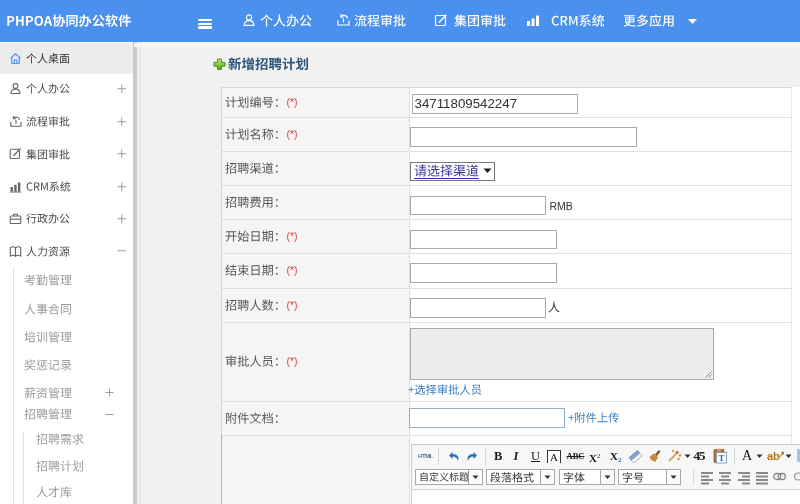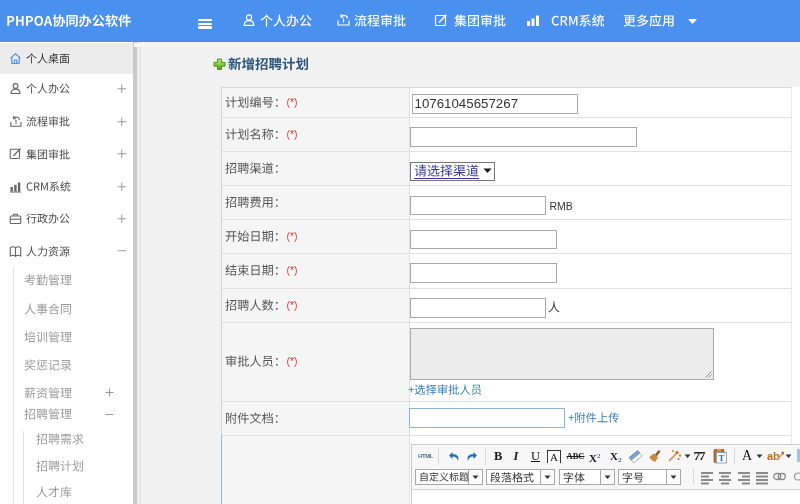--- a/index.html
+++ b/index.html
@@ -316,21 +316,21 @@
       <path fill="#555555" d="M83 -733H917V-569H839V-661H158V-569H83ZM429 -826 506 -847Q520 -822 537 -791Q553 -760 560 -738L481 -713Q474 -736 459 -768Q444 -800 429 -826ZM145 -531H855V-59H780V-465H217V-54H145ZM191 -355H815V-290H191ZM192 -177H820V-110H192ZM460 -628H538V78H460Z M1034 -311Q1077 -322 1133 -336Q1188 -351 1249 -368Q1311 -386 1372 -403L1381 -335Q1296 -310 1211 -284Q1125 -258 1056 -238ZM1046 -638H1370V-567H1046ZM1184 -840H1257V-15Q1257 16 1249 33Q1241 50 1221 59Q1201 67 1168 70Q1135 72 1084 72Q1082 58 1075 38Q1069 18 1061 3Q1096 4 1126 4Q1155 4 1164 4Q1175 3 1179 -1Q1184 -5 1184 -15ZM1447 -516H1633V-446H1447ZM1667 -825H1743V-64Q1743 -34 1749 -25Q1754 -16 1773 -16Q1778 -16 1790 -16Q1802 -16 1817 -16Q1832 -16 1845 -16Q1857 -16 1863 -16Q1875 -16 1880 -28Q1885 -41 1888 -72Q1891 -103 1892 -159Q1906 -148 1926 -138Q1946 -128 1961 -124Q1958 -59 1950 -19Q1941 21 1922 38Q1903 56 1869 56Q1864 56 1848 56Q1833 56 1815 56Q1797 56 1782 56Q1767 56 1762 56Q1725 56 1705 46Q1684 35 1676 9Q1667 -17 1667 -64ZM1887 -609 1943 -559Q1911 -528 1873 -497Q1835 -466 1796 -438Q1758 -409 1723 -387L1678 -432Q1711 -455 1749 -485Q1787 -515 1824 -547Q1861 -580 1887 -609ZM1414 64 1404 -7 1433 -37 1623 -116Q1624 -101 1628 -81Q1632 -62 1635 -49Q1569 -19 1528 0Q1487 20 1464 32Q1442 44 1431 51Q1420 58 1414 64ZM1414 64Q1411 54 1405 42Q1398 29 1391 17Q1384 5 1378 -3Q1390 -10 1402 -28Q1414 -46 1414 -77V-826H1488V-13Q1488 -13 1477 -5Q1465 2 1451 14Q1436 26 1425 40Q1414 53 1414 64Z M2457 -837H2541Q2540 -792 2536 -724Q2532 -656 2520 -572Q2508 -489 2480 -399Q2453 -309 2405 -222Q2357 -134 2284 -57Q2210 20 2104 76Q2094 62 2077 46Q2060 29 2043 17Q2147 -36 2218 -108Q2290 -181 2335 -264Q2380 -347 2405 -431Q2430 -516 2441 -594Q2451 -672 2454 -735Q2457 -798 2457 -837ZM2531 -713Q2534 -696 2540 -648Q2546 -600 2562 -533Q2578 -466 2608 -390Q2637 -314 2684 -239Q2731 -164 2801 -99Q2870 -34 2965 9Q2949 21 2934 39Q2919 57 2910 72Q2812 26 2740 -43Q2669 -112 2621 -192Q2572 -272 2542 -354Q2512 -435 2495 -507Q2479 -579 2471 -632Q2463 -684 2460 -706Z M3268 -730V-616H3735V-730ZM3190 -795H3817V-551H3190ZM3455 -327H3535V-234Q3535 -202 3527 -169Q3519 -135 3495 -101Q3471 -67 3425 -34Q3378 -1 3303 29Q3227 59 3115 84Q3111 75 3102 64Q3094 52 3084 41Q3075 30 3066 22Q3174 1 3245 -24Q3316 -49 3359 -76Q3401 -103 3422 -131Q3442 -159 3449 -185Q3455 -211 3455 -235ZM3529 -65 3566 -120Q3611 -106 3662 -88Q3713 -70 3763 -51Q3814 -32 3859 -14Q3904 4 3936 20L3898 84Q3867 68 3823 49Q3779 30 3728 10Q3678 -10 3626 -30Q3575 -49 3529 -65ZM3155 -461H3856V-99H3776V-391H3232V-92H3155Z M4250 -486Q4220 -486 4197 -506Q4174 -526 4174 -560Q4174 -595 4197 -615Q4220 -636 4250 -636Q4280 -636 4303 -615Q4326 -595 4326 -560Q4326 -526 4303 -506Q4280 -486 4250 -486ZM4250 4Q4220 4 4197 -17Q4174 -37 4174 -71Q4174 -105 4197 -126Q4220 -146 4250 -146Q4280 -146 4303 -126Q4326 -105 4326 -71Q4326 -37 4303 -17Q4280 4 4250 4Z"></path>
     </svg>
   </div>
 <div class="ab" style="left:286.5px;top:355.2px;font:normal 10.5px 'Liberation Sans', sans-serif;line-height:12.6px;color:#dd4444;">(*)</div>
 <div class="ab" style="left:224.5px;top:410.5px">
     <svg class="tx " width="61.0" height="16.1" viewBox="0 -960 5000 1320">
       <path fill="#555555" d="M553 -610H963V-540H553ZM802 -828H874V-17Q874 17 866 35Q857 54 836 64Q816 73 781 76Q746 79 690 78Q687 63 680 42Q673 20 665 4Q706 5 738 6Q770 6 781 5Q793 4 797 0Q802 -4 802 -16ZM574 -414 632 -440Q652 -404 673 -363Q693 -322 711 -283Q728 -245 738 -214L676 -184Q666 -215 649 -255Q632 -294 613 -336Q593 -378 574 -414ZM516 -839 585 -821Q560 -740 526 -662Q492 -584 451 -516Q410 -447 365 -395Q361 -403 352 -414Q343 -426 334 -438Q325 -450 317 -457Q380 -527 433 -628Q485 -730 516 -839ZM83 -797H309V-729H150V80H83ZM286 -797H298L310 -801L358 -772Q338 -709 314 -636Q289 -563 266 -501Q316 -437 332 -380Q348 -324 348 -276Q348 -234 339 -203Q331 -171 310 -157Q291 -141 261 -138Q232 -134 197 -136Q197 -151 193 -170Q189 -189 180 -203Q196 -202 209 -201Q222 -201 233 -202Q251 -203 262 -211Q273 -219 277 -239Q281 -260 281 -284Q281 -325 265 -378Q249 -432 200 -493Q212 -528 224 -567Q237 -605 248 -644Q259 -682 269 -716Q279 -751 286 -777ZM437 -599 496 -659 505 -655V75H437Z M1604 -828H1679V80H1604ZM1432 -790 1504 -775Q1490 -706 1471 -638Q1451 -571 1427 -513Q1402 -455 1373 -409Q1366 -415 1354 -422Q1343 -429 1330 -436Q1318 -443 1309 -447Q1338 -488 1362 -544Q1385 -599 1403 -662Q1421 -725 1432 -790ZM1441 -635H1909V-562H1423ZM1317 -341H1953V-267H1317ZM1268 -836 1339 -815Q1307 -730 1266 -648Q1224 -565 1176 -493Q1127 -420 1075 -363Q1071 -372 1064 -386Q1056 -400 1047 -414Q1039 -429 1032 -437Q1079 -486 1123 -550Q1166 -614 1204 -688Q1241 -761 1268 -836ZM1167 -579 1238 -650 1239 -649V78H1167Z M2725 -630 2802 -607Q2739 -426 2640 -294Q2541 -162 2403 -72Q2265 19 2083 78Q2079 69 2071 55Q2063 42 2053 29Q2044 15 2036 7Q2215 -45 2348 -128Q2482 -212 2575 -335Q2668 -459 2725 -630ZM2270 -626Q2327 -471 2424 -345Q2521 -219 2657 -129Q2793 -40 2967 4Q2959 12 2949 24Q2939 37 2930 50Q2922 62 2915 73Q2736 24 2599 -71Q2462 -165 2363 -300Q2265 -435 2201 -603ZM2050 -664H2954V-590H2050ZM2423 -823 2501 -847Q2524 -811 2547 -768Q2569 -724 2580 -693L2497 -666Q2488 -697 2467 -742Q2446 -786 2423 -823Z M3047 -626H3390V-555H3047ZM3193 -840H3264V79H3193ZM3186 -581 3233 -565Q3222 -505 3204 -441Q3187 -377 3164 -314Q3142 -252 3117 -199Q3092 -145 3065 -108Q3059 -123 3047 -142Q3036 -162 3026 -175Q3051 -209 3075 -256Q3099 -303 3120 -358Q3142 -413 3159 -470Q3175 -527 3186 -581ZM3260 -521Q3269 -511 3288 -485Q3307 -459 3328 -429Q3350 -399 3368 -373Q3386 -348 3393 -337L3347 -279Q3338 -298 3322 -327Q3306 -356 3287 -387Q3268 -418 3251 -445Q3234 -472 3223 -488ZM3621 -837H3694V-437H3621ZM3851 -776 3925 -755Q3908 -714 3889 -670Q3870 -626 3850 -586Q3831 -546 3813 -515L3753 -534Q3771 -565 3789 -608Q3807 -650 3824 -694Q3840 -739 3851 -776ZM3397 -751 3458 -774Q3476 -738 3494 -697Q3512 -656 3527 -617Q3542 -578 3551 -547L3486 -521Q3478 -552 3463 -592Q3448 -632 3431 -673Q3413 -715 3397 -751ZM3392 -471H3916V71H3842V-398H3392ZM3404 -269H3869V-201H3404ZM3369 -63H3867V9H3369Z M4250 -486Q4220 -486 4197 -506Q4174 -526 4174 -560Q4174 -595 4197 -615Q4220 -636 4250 -636Q4280 -636 4303 -615Q4326 -595 4326 -560Q4326 -526 4303 -506Q4280 -486 4250 -486ZM4250 4Q4220 4 4197 -17Q4174 -37 4174 -71Q4174 -105 4197 -126Q4220 -146 4250 -146Q4280 -146 4303 -126Q4326 -105 4326 -71Q4326 -37 4303 -17Q4280 4 4250 4Z"></path>
     </svg>
   </div>
 <div class="ab" style="left:411.5px;top:93.5px;width:166.5px;height:20.0px;background:#fff;border:1px solid #a9a9a9"></div>
-<div class="ab" style="left:414.5px;top:96.0px;font:normal 13.3px 'Liberation Sans', sans-serif;line-height:16.0px;color:#333;">10761045657267</div>
+<div class="ab" style="left:414.5px;top:96.0px;font:normal 13.3px 'Liberation Sans', sans-serif;line-height:16.0px;color:#333;">34711809542247</div>
 <div class="ab" style="left:410.0px;top:127.0px;width:227.0px;height:20.0px;background:#fff;border:1px solid #a9a9a9"></div>
 <div class="ab" style="left:410.0px;top:161.5px;width:85.0px;height:19.0px;background:#fff;border:1px solid #767676"></div>
 <div class="ab" style="left:413.5px;top:163.0px">
     <svg class="tx " width="65.0" height="17.2" viewBox="0 -960 5000 1320">
       <path fill="#38389b" d="M107 -772 155 -818Q182 -796 211 -769Q240 -742 266 -716Q292 -690 307 -670L256 -617Q241 -638 216 -665Q190 -692 162 -720Q133 -748 107 -772ZM183 62 170 -9 190 -41 368 -174Q372 -159 379 -140Q387 -121 393 -110Q330 -61 291 -31Q252 -1 230 17Q209 34 199 44Q189 54 183 62ZM42 -526H235V-454H42ZM183 62Q180 53 173 41Q166 28 159 17Q151 5 144 -2Q158 -11 175 -33Q192 -55 192 -88V-526H264V-25Q264 -25 252 -15Q240 -6 224 8Q208 22 196 36Q183 51 183 62ZM477 -265H828V-212H477ZM382 -762H929V-704H382ZM407 -640H899V-585H407ZM352 -516H960V-458H352ZM476 -130H830V-75H476ZM424 -400H830V-342H494V79H424ZM808 -400H880V-4Q880 24 872 40Q865 56 843 64Q823 73 788 74Q753 76 699 76Q697 62 691 43Q684 25 677 11Q715 12 748 12Q780 13 790 12Q808 11 808 -5ZM614 -840H688V-498H614Z M1320 -490H1951V-423H1320ZM1436 -701H1909V-636H1436ZM1603 -836H1678V-460H1603ZM1446 -810 1518 -795Q1497 -720 1463 -651Q1428 -582 1390 -534Q1383 -540 1371 -547Q1359 -555 1347 -562Q1335 -570 1326 -574Q1367 -618 1398 -681Q1429 -744 1446 -810ZM1679 -456H1753V-191Q1753 -173 1758 -168Q1763 -163 1782 -163Q1785 -163 1796 -163Q1807 -163 1820 -163Q1833 -163 1845 -163Q1856 -163 1861 -163Q1873 -163 1880 -171Q1886 -179 1889 -204Q1892 -229 1893 -282Q1900 -276 1912 -269Q1923 -263 1936 -259Q1949 -255 1959 -252Q1955 -188 1947 -154Q1938 -120 1919 -106Q1901 -93 1869 -93Q1864 -93 1850 -93Q1836 -93 1820 -93Q1804 -93 1790 -93Q1777 -93 1771 -93Q1734 -93 1714 -102Q1694 -110 1686 -132Q1679 -153 1679 -191ZM1504 -454H1579Q1573 -388 1560 -332Q1546 -276 1520 -229Q1494 -183 1450 -146Q1407 -110 1339 -83Q1335 -93 1327 -104Q1319 -116 1310 -126Q1301 -137 1293 -144Q1354 -166 1393 -196Q1432 -226 1454 -265Q1477 -304 1488 -351Q1498 -399 1504 -454ZM1061 -765 1118 -806Q1148 -783 1179 -754Q1209 -726 1236 -697Q1262 -668 1278 -644L1216 -597Q1202 -622 1176 -652Q1151 -682 1120 -711Q1090 -741 1061 -765ZM1251 -456V-71H1179V-386H1056V-456ZM1245 -101Q1268 -101 1290 -85Q1311 -69 1349 -46Q1396 -18 1459 -11Q1522 -3 1601 -3Q1658 -3 1724 -5Q1790 -8 1853 -11Q1917 -15 1966 -20Q1962 -11 1958 3Q1953 18 1949 32Q1946 47 1945 58Q1915 60 1872 62Q1829 63 1780 65Q1731 66 1684 67Q1637 68 1600 68Q1513 68 1449 58Q1384 48 1335 19Q1306 1 1283 -16Q1260 -34 1243 -34Q1225 -34 1201 -18Q1177 -3 1151 23Q1124 49 1095 80L1045 15Q1080 -17 1115 -44Q1150 -70 1183 -86Q1217 -101 1245 -101Z M2036 -315Q2096 -332 2182 -358Q2267 -384 2356 -412L2366 -343Q2285 -316 2203 -290Q2121 -263 2055 -242ZM2046 -639H2369V-569H2046ZM2177 -839H2250V-12Q2250 19 2242 36Q2235 53 2216 62Q2198 71 2167 74Q2136 76 2088 76Q2086 62 2080 41Q2074 20 2066 5Q2098 6 2125 6Q2151 6 2160 6Q2177 5 2177 -12ZM2396 -787H2853V-719H2396ZM2838 -787H2851L2864 -790L2909 -765Q2873 -691 2817 -630Q2762 -570 2692 -522Q2623 -474 2547 -438Q2470 -403 2393 -380Q2387 -394 2376 -412Q2364 -430 2353 -441Q2427 -459 2500 -491Q2573 -522 2639 -565Q2704 -607 2756 -660Q2807 -713 2838 -775ZM2510 -756Q2552 -678 2621 -616Q2690 -553 2780 -509Q2870 -465 2974 -442Q2967 -435 2958 -424Q2949 -412 2941 -401Q2933 -389 2928 -379Q2823 -407 2732 -457Q2640 -506 2569 -576Q2498 -646 2452 -734ZM2417 -324H2885V-256H2417ZM2366 -153H2957V-85H2366ZM2620 -412H2695V82H2620Z M3042 -650 3078 -700Q3107 -692 3141 -680Q3174 -667 3204 -653Q3233 -639 3253 -625L3216 -570Q3198 -583 3168 -598Q3139 -613 3106 -627Q3073 -641 3042 -650ZM3116 -792 3150 -839Q3180 -831 3212 -818Q3244 -805 3273 -791Q3302 -777 3320 -763L3285 -710Q3267 -724 3238 -739Q3210 -754 3178 -768Q3146 -782 3116 -792ZM3069 -351Q3098 -378 3134 -414Q3169 -451 3208 -492Q3246 -533 3280 -574L3324 -523Q3278 -467 3224 -408Q3171 -348 3122 -298ZM3057 -263H3945V-197H3057ZM3460 -351H3536V81H3460ZM3425 -237 3487 -209Q3442 -150 3376 -97Q3310 -44 3236 -2Q3161 40 3087 66Q3082 57 3073 45Q3064 34 3054 22Q3045 11 3037 4Q3109 -19 3183 -56Q3257 -93 3321 -140Q3385 -186 3425 -237ZM3570 -235Q3611 -184 3674 -139Q3738 -94 3813 -59Q3888 -25 3964 -5Q3956 3 3946 14Q3936 26 3928 38Q3919 49 3913 59Q3837 34 3761 -5Q3685 -45 3619 -97Q3553 -148 3507 -206ZM3919 -806V-746H3446V-405H3939V-344H3373V-806ZM3421 -676H3875V-480H3421V-535H3801V-622H3421Z M4311 -708H4947V-645H4311ZM4584 -681 4670 -674Q4656 -636 4640 -597Q4623 -559 4609 -531L4547 -541Q4557 -572 4568 -611Q4579 -651 4584 -681ZM4759 -840 4833 -818Q4809 -781 4784 -743Q4758 -704 4736 -677L4676 -697Q4691 -717 4706 -742Q4722 -767 4736 -793Q4751 -819 4759 -840ZM4414 -817 4476 -844Q4498 -819 4519 -787Q4540 -756 4549 -732L4484 -702Q4475 -726 4455 -758Q4435 -791 4414 -817ZM4262 -483V-87H4190V-413H4051V-483ZM4064 -765 4122 -801Q4149 -777 4177 -748Q4205 -719 4230 -690Q4254 -661 4269 -638L4207 -596Q4194 -620 4170 -649Q4146 -678 4119 -709Q4091 -739 4064 -765ZM4228 -110Q4253 -110 4276 -93Q4299 -75 4340 -52Q4388 -26 4453 -18Q4518 -10 4599 -10Q4658 -10 4723 -12Q4789 -14 4851 -18Q4914 -22 4962 -27Q4958 -18 4953 -5Q4949 9 4945 22Q4942 36 4941 46Q4914 48 4871 50Q4828 51 4778 53Q4728 55 4681 56Q4633 57 4597 57Q4508 57 4442 46Q4376 36 4324 7Q4292 -11 4268 -29Q4245 -47 4227 -47Q4209 -47 4187 -31Q4165 -15 4140 11Q4114 37 4089 68L4042 7Q4092 -43 4140 -76Q4189 -110 4228 -110ZM4455 -368V-284H4790V-368ZM4455 -231V-147H4790V-231ZM4455 -504V-421H4790V-504ZM4384 -561H4863V-89H4384Z"></path>
     </svg>
   </div>
 <div class="ab" style="left:413.5px;top:177.5px;width:65.0px;height:1.0px;background:#33339b"></div>
 <svg class="ab" style="left:483.0px;top:167.5px" width="9.0" height="6.0" viewBox="0 0 9 6">
     <path d="M0.5 0.5 L4.5 5 L8.5 0.5 Z" fill="#1a1a1a"></path>
@@ -402,21 +402,21 @@
       <path d="M3 13 L10 6" stroke="#caa46a" stroke-width="1.8"></path>
       <circle cx="11" cy="4.5" r="1.6" fill="#e05a28"></circle>
       <circle cx="14" cy="7.5" r="1.2" fill="#e08a28"></circle>
       <circle cx="12.5" cy="11" r="1" fill="#e05a28"></circle>
       <circle cx="7" cy="3" r="1.1" fill="#e08a28"></circle>
     </g>
   </svg>
 <svg class="ab" style="left:684.0px;top:453.5px" width="7.0" height="5.0" viewBox="0 0 7 5">
     <path d="M0.5 0.5 L3.5 4 L6.5 0.5 Z" fill="#333"></path>
   </svg>
-<div class="ab" style="left:693.5px;top:448.4px;font:bold 13.5px 'Liberation Serif', sans-serif;line-height:16.2px;color:#222222;letter-spacing:-1.5px">77</div>
+<div class="ab" style="left:693.5px;top:448.4px;font:bold 13.5px 'Liberation Serif', sans-serif;line-height:16.2px;color:#222222;letter-spacing:-1.5px">45</div>
 <svg class="ab" style="left:712.0px;top:448.0px" width="16.0" height="16.0" viewBox="0 0 16 16">
     <rect x="2" y="1.5" width="10" height="13" rx="1" fill="#b5713a" stroke="#8a5527" stroke-width="0.8"></rect>
     <rect x="5" y="0.8" width="4" height="2.4" rx="0.8" fill="#d8a067"></rect>
     <rect x="4.5" y="4.5" width="10" height="10.5" fill="#fdfdfd" stroke="#7aa0c0" stroke-width="0.9"></rect>
     <text x="9.5" y="13" font-size="9" font-family="Liberation Serif" font-weight="bold" text-anchor="middle" fill="#2d6fbd">T</text>
   </svg>
 <div class="ab" style="left:742.0px;top:448.1px;font:normal 14.0px 'Liberation Serif', sans-serif;line-height:16.8px;color:#111;">A</div>
 <svg class="ab" style="left:756.0px;top:453.5px" width="7.0" height="5.0" viewBox="0 0 7 5">
     <path d="M0.5 0.5 L3.5 4 L6.5 0.5 Z" fill="#333"></path>
   </svg>

